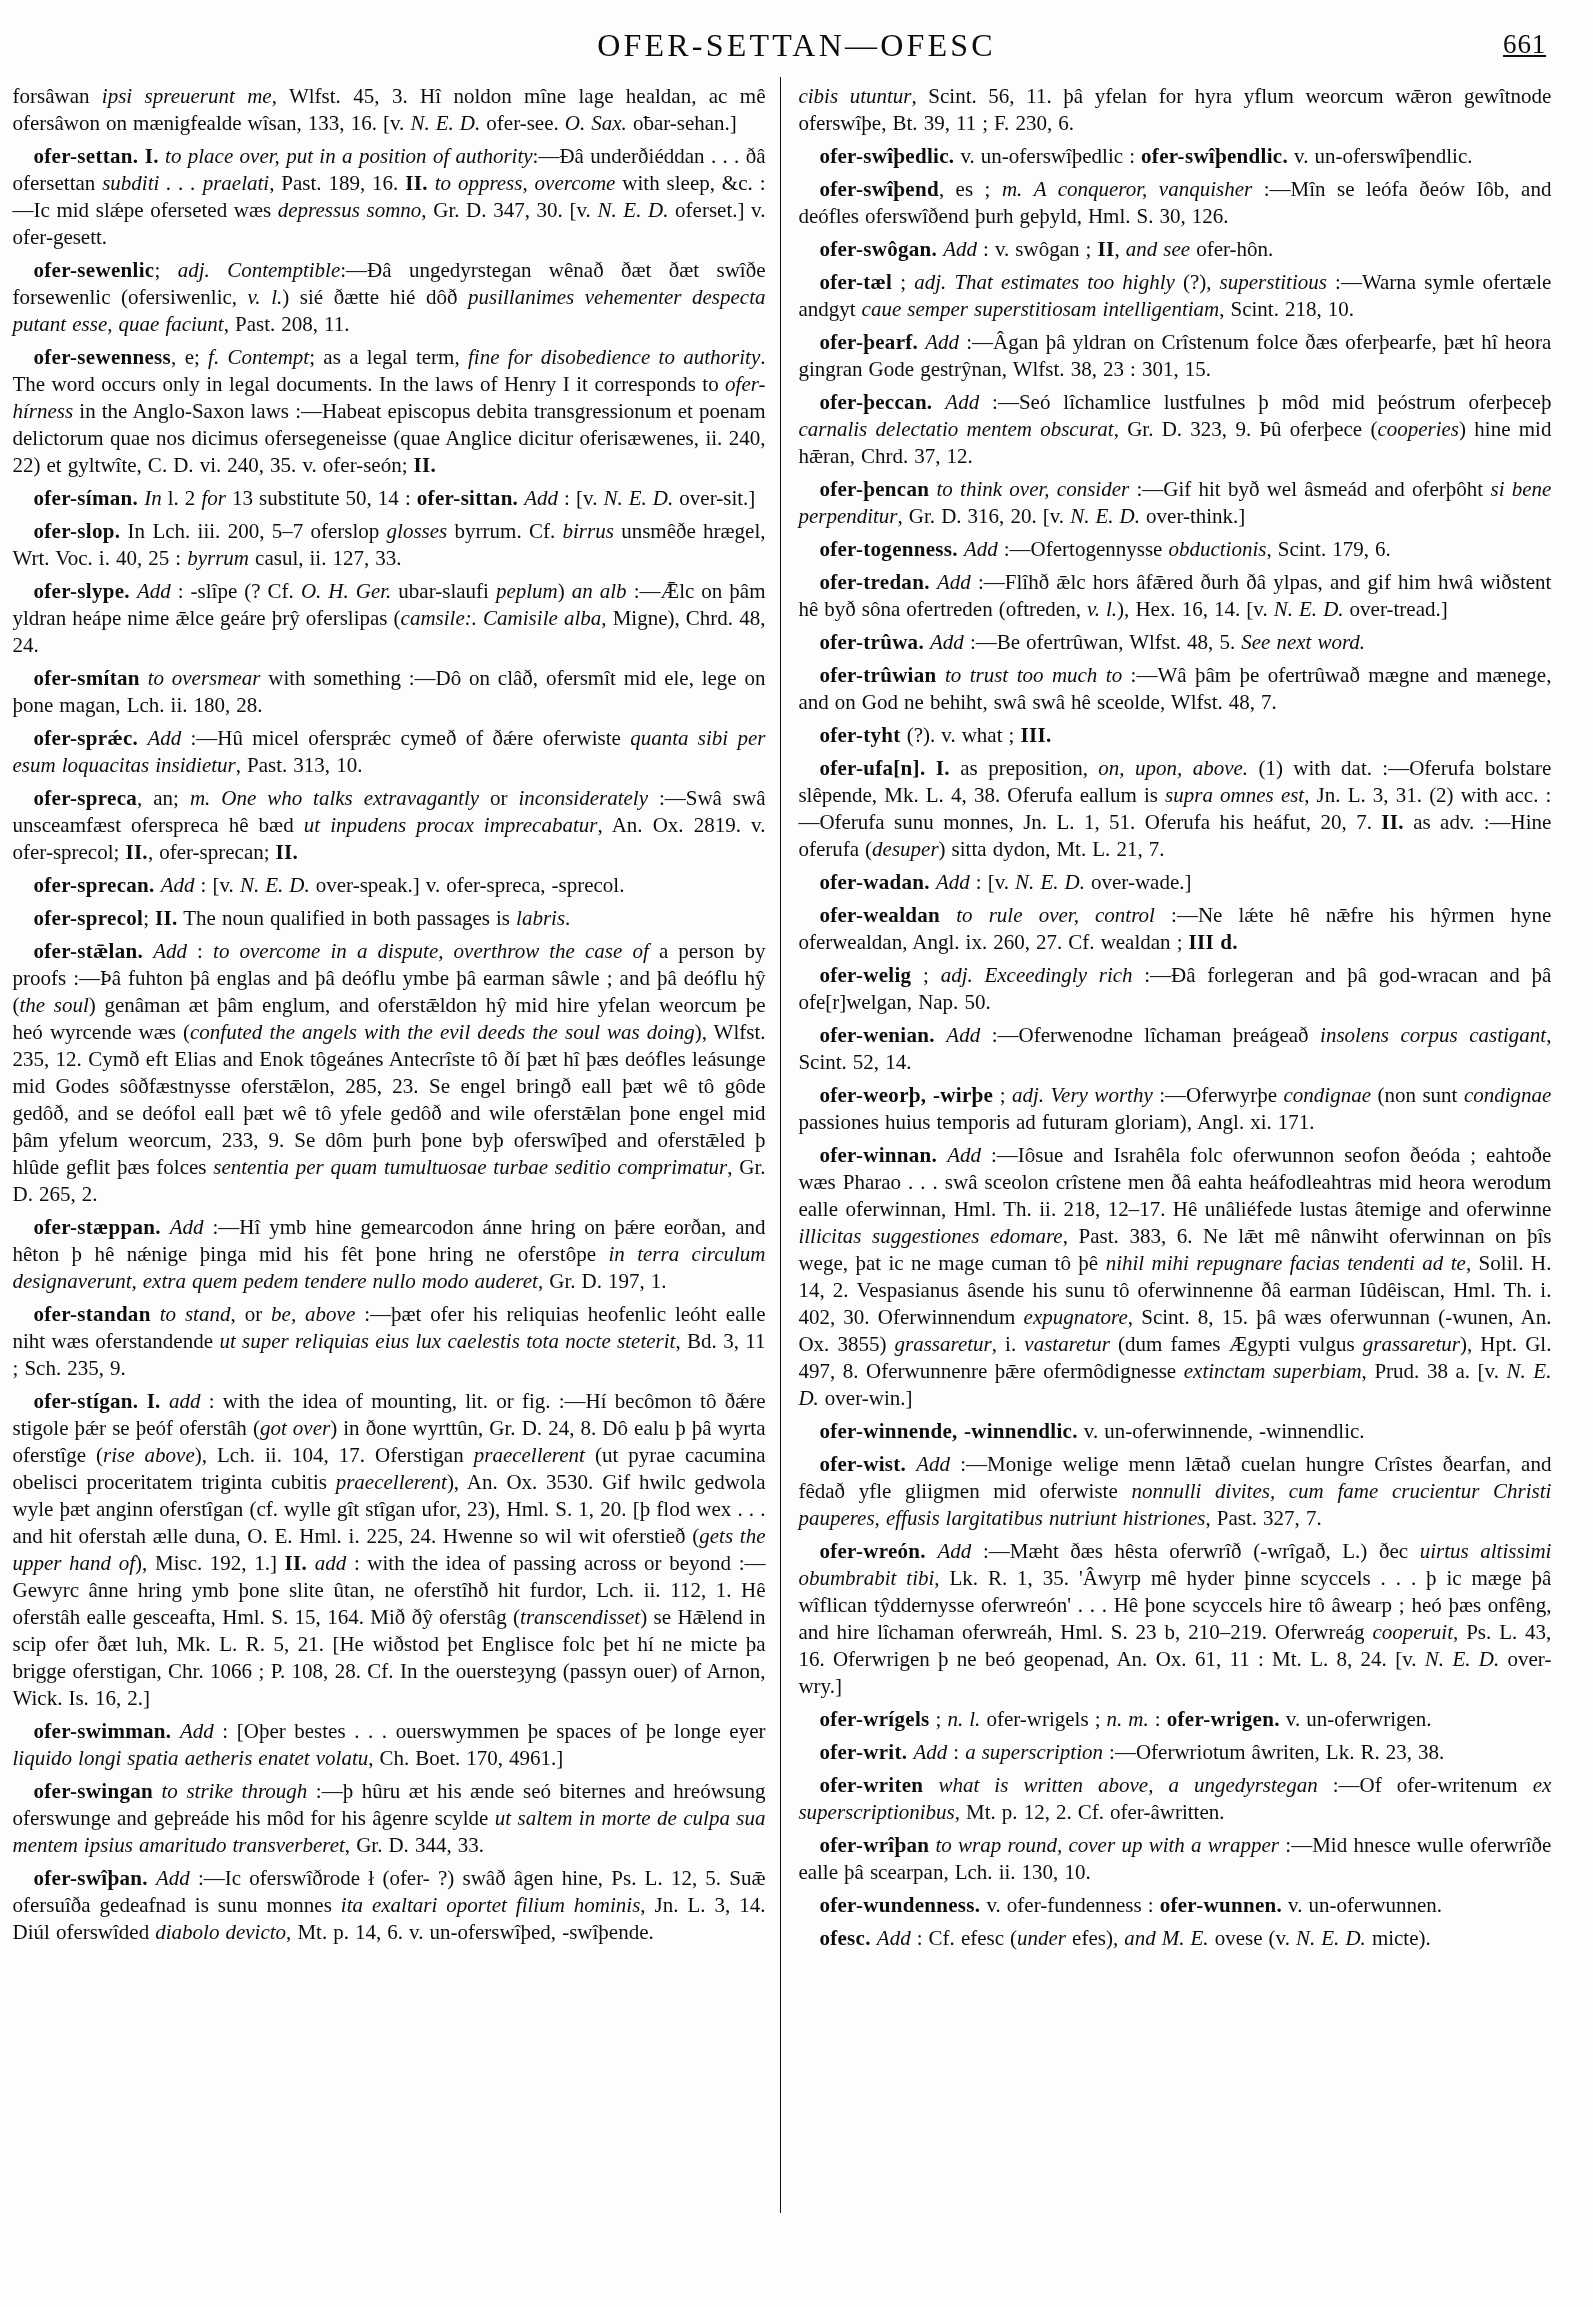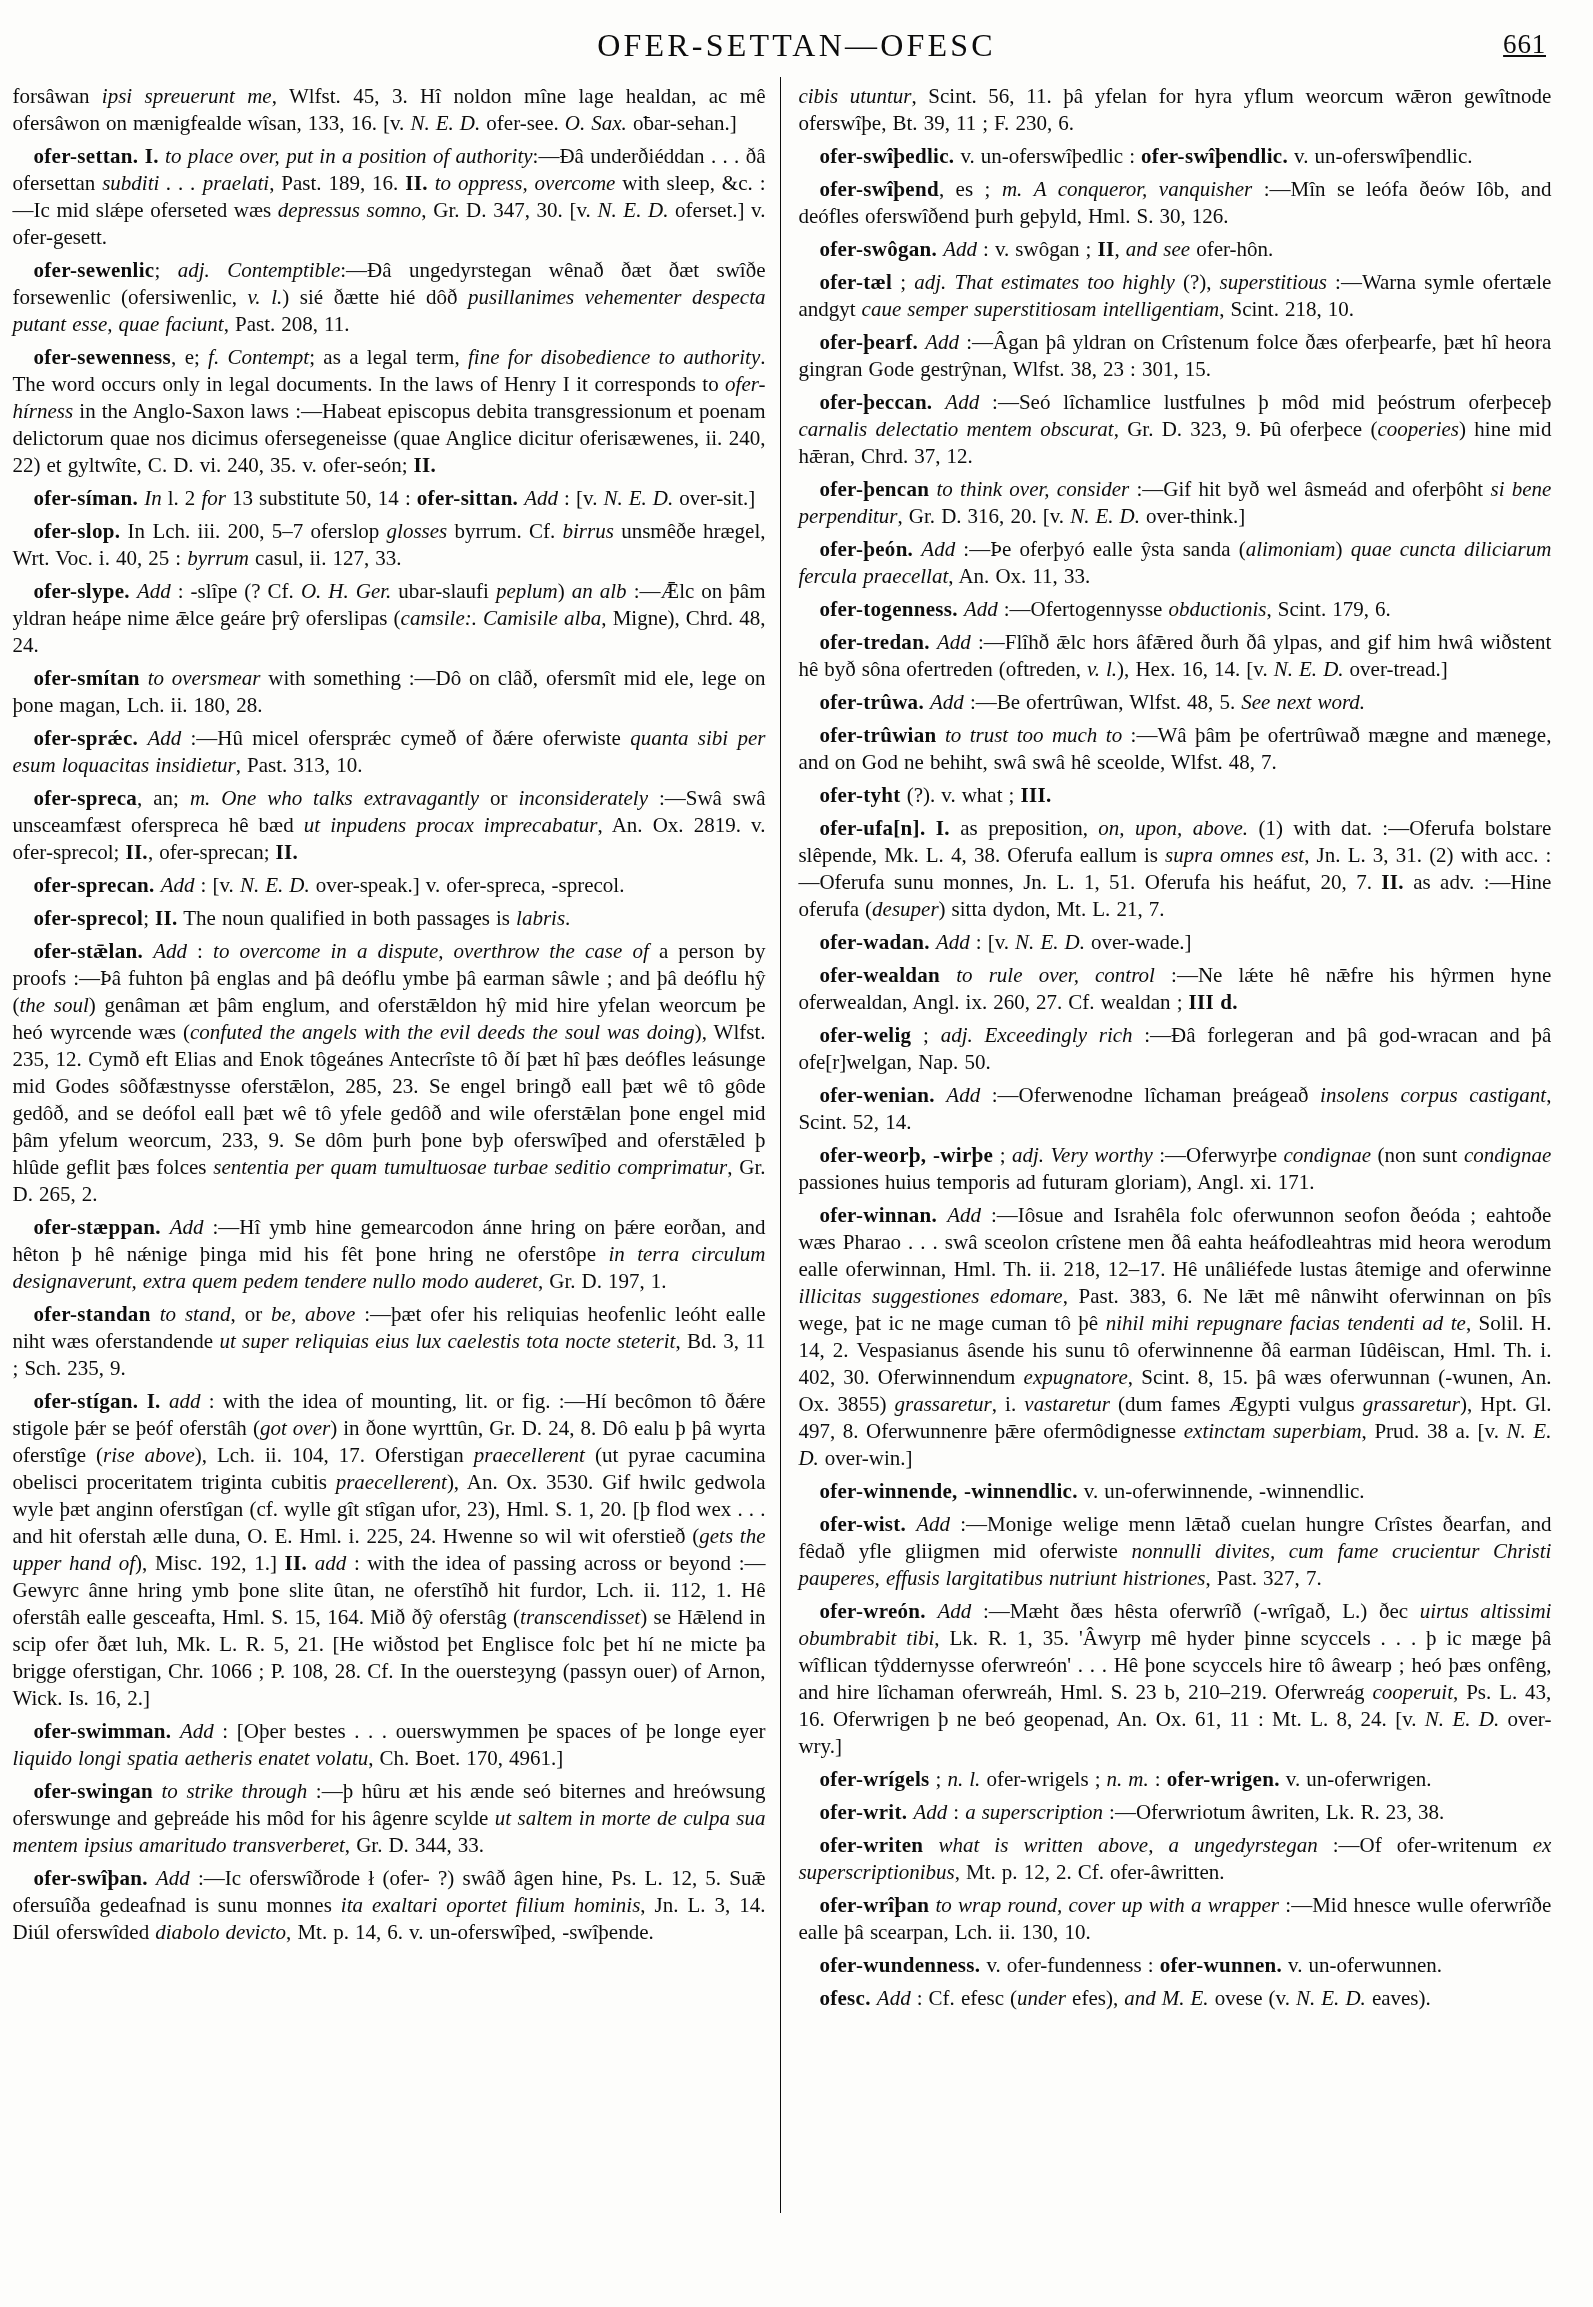--- a/index.html
+++ b/index.html
@@ -77,38 +77,37 @@
     <div class="rule"></div>
     <section class="col" id="col-1">
         <p class="entry noindent"><span class="run-i">cibis utuntur</span><span class="run-r">, Scint. 56, 11.  þâ yfelan for hyra yflum weorcum wǣron gewîtnode oferswîþe, Bt. 39, 11 ; F. 230, 6.</span></p>
         <p class="entry"><span class="run-b">ofer-swîþedlic.</span><span class="run-r">  v. un-oferswîþedlic :  </span><span class="run-b">ofer-swîþendlic.</span><span class="run-r">  v. un-oferswîþendlic.</span></p>
         <p class="entry"><span class="run-b">ofer-swîþend</span><span class="run-r">, es ; </span><span class="run-i">m.</span><span class="run-r">  </span><span class="run-i">A conqueror, vanquisher</span><span class="run-r"> :—Mîn se leófa ðeów Iôb, and deófles oferswîðend þurh geþyld, Hml. S. 30, 126.</span></p>
         <p class="entry"><span class="run-b">ofer-swôgan.</span><span class="run-r">  </span><span class="run-i">Add</span><span class="run-r"> : v. swôgan ; </span><span class="run-b">II</span><span class="run-r">, </span><span class="run-i">and see</span><span class="run-r"> ofer-hôn.</span></p>
         <p class="entry"><span class="run-b">ofer-tæl</span><span class="run-r"> ; </span><span class="run-i">adj.</span><span class="run-r">  </span><span class="run-i">That estimates too highly</span><span class="run-r"> (?), </span><span class="run-i">superstitious</span><span class="run-r"> :—Warna symle ofertæle andgyt </span><span class="run-i">caue semper superstitiosam intelligentiam</span><span class="run-r">, Scint. 218, 10.</span></p>
         <p class="entry"><span class="run-b">ofer-þearf.</span><span class="run-r">  </span><span class="run-i">Add</span><span class="run-r"> :—Âgan þâ yldran on Crîstenum folce ðæs oferþearfe, þæt hî heora gingran Gode gestrŷnan, Wlfst. 38, 23 : 301, 15.</span></p>
         <p class="entry"><span class="run-b">ofer-þeccan.</span><span class="run-r">  </span><span class="run-i">Add</span><span class="run-r"> :—Seó lîchamlice lustfulnes þ môd mid þeóstrum oferþeceþ </span><span class="run-i">carnalis delectatio mentem obscurat</span><span class="run-r">, Gr. D. 323, 9.  Þû oferþece (</span><span class="run-i">cooperies</span><span class="run-r">) hine mid hǣran, Chrd. 37, 12.</span></p>
         <p class="entry"><span class="run-b">ofer-þencan</span><span class="run-r"> </span><span class="run-i">to think over, consider</span><span class="run-r"> :—Gif hit byð wel âsmeád and oferþôht </span><span class="run-i">si bene perpenditur</span><span class="run-r">, Gr. D. 316, 20.  [v. </span><span class="run-i">N. E. D.</span><span class="run-r"> over-think.]</span></p>
-        <p class="entry"><span class="run-b">ofer-þeón.</span><span class="run-r">  </span><span class="run-i">Add</span><span class="run-r"> :—Þe oferþyó ealle ŷsta sanda (</span><span class="run-i">alimoniam</span><span class="run-r">) </span><span class="run-i">quae cuncta diliciarum fercula praecellat</span><span class="run-r">, An. Ox. 11, 33.</span></p>
         <p class="entry"><span class="run-b">ofer-togenness.</span><span class="run-r">  </span><span class="run-i">Add</span><span class="run-r"> :—Ofertogennysse </span><span class="run-i">obductionis</span><span class="run-r">, Scint. 179, 6.</span></p>
         <p class="entry"><span class="run-b">ofer-tredan.</span><span class="run-r">  </span><span class="run-i">Add</span><span class="run-r"> :—Flîhð ǣlc hors âfǣred ðurh ðâ ylpas, and gif him hwâ wiðstent hê byð sôna ofertreden (oftreden, </span><span class="run-i">v. l.</span><span class="run-r">), Hex. 16, 14.  [v. </span><span class="run-i">N. E. D.</span><span class="run-r"> over-tread.]</span></p>
         <p class="entry"><span class="run-b">ofer-trûwa.</span><span class="run-r">  </span><span class="run-i">Add</span><span class="run-r"> :—Be ofertrûwan, Wlfst. 48, 5.  </span><span class="run-i">See next word.</span></p>
         <p class="entry"><span class="run-b">ofer-trûwian</span><span class="run-r"> </span><span class="run-i">to trust too much to</span><span class="run-r"> :—Wâ þâm þe ofertrûwað mægne and mænege, and on God ne behiht, swâ swâ hê sceolde, Wlfst. 48, 7.</span></p>
         <p class="entry"><span class="run-b">ofer-tyht</span><span class="run-r"> (?).  v. what ; </span><span class="run-b">III.</span></p>
         <p class="entry"><span class="run-b">ofer-ufa[n].</span><span class="run-r">  </span><span class="run-b">I.</span><span class="run-r"> as preposition, </span><span class="run-i">on, upon, above.</span><span class="run-r">  (1) with dat. :—Oferufa bolstare slêpende, Mk. L. 4, 38.  Oferufa eallum is </span><span class="run-i">supra omnes est</span><span class="run-r">, Jn. L. 3, 31.  (2) with acc. :—Oferufa sunu monnes, Jn. L. 1, 51.  Oferufa his heáfut, 20, 7.  </span><span class="run-b">II.</span><span class="run-r"> as adv. :—Hine oferufa (</span><span class="run-i">desuper</span><span class="run-r">) sitta dydon, Mt. L. 21, 7.</span></p>
         <p class="entry"><span class="run-b">ofer-wadan.</span><span class="run-r">  </span><span class="run-i">Add</span><span class="run-r"> : [v. </span><span class="run-i">N. E. D.</span><span class="run-r"> over-wade.]</span></p>
         <p class="entry"><span class="run-b">ofer-wealdan</span><span class="run-r"> </span><span class="run-i">to rule over, control</span><span class="run-r"> :—Ne lǽte hê nǣfre his hŷrmen hyne oferwealdan, Angl. ix. 260, 27.  Cf. wealdan ; </span><span class="run-b">III d.</span></p>
         <p class="entry"><span class="run-b">ofer-welig</span><span class="run-r"> ; </span><span class="run-i">adj.</span><span class="run-r">  </span><span class="run-i">Exceedingly rich</span><span class="run-r"> :—Ðâ forlegeran and þâ god-wracan and þâ ofe[r]welgan, Nap. 50.</span></p>
         <p class="entry"><span class="run-b">ofer-wenian.</span><span class="run-r">  </span><span class="run-i">Add</span><span class="run-r"> :—Oferwenodne lîchaman þreágeað </span><span class="run-i">insolens corpus castigant</span><span class="run-r">, Scint. 52, 14.</span></p>
         <p class="entry"><span class="run-b">ofer-weorþ, -wirþe</span><span class="run-r"> ; </span><span class="run-i">adj.</span><span class="run-r">  </span><span class="run-i">Very worthy</span><span class="run-r"> :—Oferwyrþe </span><span class="run-i">condignae</span><span class="run-r"> (non sunt </span><span class="run-i">condignae</span><span class="run-r"> passiones huius temporis ad futuram gloriam), Angl. xi. 171.</span></p>
         <p class="entry"><span class="run-b">ofer-winnan.</span><span class="run-r">  </span><span class="run-i">Add</span><span class="run-r"> :—Iôsue and Israhêla folc oferwunnon seofon ðeóda ; eahtoðe wæs Pharao . . . swâ sceolon crîstene men ðâ eahta heáfodleahtras mid heora werodum ealle oferwinnan, Hml. Th. ii. 218, 12–17.  Hê unâliéfede lustas âtemige and oferwinne </span><span class="run-i">illicitas suggestiones edomare</span><span class="run-r">, Past. 383, 6.  Ne lǣt mê nânwiht oferwinnan on þîs wege, þat ic ne mage cuman tô þê </span><span class="run-i">nihil mihi repugnare facias tendenti ad te</span><span class="run-r">, Solil. H. 14, 2.  Vespasianus âsende his sunu tô oferwinnenne ðâ earman Iûdêiscan, Hml. Th. i. 402, 30.  Oferwinnendum </span><span class="run-i">expugnatore</span><span class="run-r">, Scint. 8, 15.  þâ wæs oferwunnan (-wunen, An. Ox. 3855) </span><span class="run-i">grassaretur</span><span class="run-r">, i. </span><span class="run-i">vastaretur</span><span class="run-r"> (dum fames Ægypti vulgus </span><span class="run-i">grassaretur</span><span class="run-r">), Hpt. Gl. 497, 8.  Oferwunnenre þǣre ofermôdignesse </span><span class="run-i">extinctam superbiam</span><span class="run-r">, Prud. 38 a.  [v. </span><span class="run-i">N. E. D.</span><span class="run-r"> over-win.]</span></p>
         <p class="entry"><span class="run-b">ofer-winnende, -winnendlic.</span><span class="run-r">  v. un-oferwinnende, -winnendlic.</span></p>
         <p class="entry"><span class="run-b">ofer-wist.</span><span class="run-r">  </span><span class="run-i">Add</span><span class="run-r"> :—Monige welige menn lǣtað cuelan hungre Crîstes ðearfan, and fêdað yfle gliigmen mid oferwiste </span><span class="run-i">nonnulli divites, cum fame crucientur Christi pauperes, effusis largitatibus nutriunt histriones</span><span class="run-r">, Past. 327, 7.</span></p>
         <p class="entry"><span class="run-b">ofer-wreón.</span><span class="run-r">  </span><span class="run-i">Add</span><span class="run-r"> :—Mæht ðæs hêsta oferwrîð (-wrîgað, L.) ðec </span><span class="run-i">uirtus altissimi obumbrabit tibi</span><span class="run-r">, Lk. R. 1, 35.  'Âwyrp mê hyder þinne scyccels . . . þ ic mæge þâ wîflican tŷddernysse oferwreón' . . . Hê þone scyccels hire tô âwearp ; heó þæs onfêng, and hire lîchaman oferwreáh, Hml. S. 23 b, 210–219.  Oferwreág </span><span class="run-i">cooperuit</span><span class="run-r">, Ps. L. 43, 16.  Oferwrigen þ ne beó geopenad, An. Ox. 61, 11 : Mt. L. 8, 24.  [v. </span><span class="run-i">N. E. D.</span><span class="run-r"> over-wry.]</span></p>
         <p class="entry"><span class="run-b">ofer-wrígels</span><span class="run-r"> ; </span><span class="run-i">n.</span><span class="run-r">  </span><span class="run-i">l.</span><span class="run-r"> ofer-wrigels ; </span><span class="run-i">n. m.</span><span class="run-r"> : </span><span class="run-b">ofer-wrigen.</span><span class="run-r">  v. un-oferwrigen.</span></p>
         <p class="entry"><span class="run-b">ofer-writ.</span><span class="run-r">  </span><span class="run-i">Add</span><span class="run-r"> : </span><span class="run-i">a superscription</span><span class="run-r"> :—Oferwriotum âwriten, Lk. R. 23, 38.</span></p>
         <p class="entry"><span class="run-b">ofer-writen</span><span class="run-r"> </span><span class="run-i">what is written above, a ungedyrstegan</span><span class="run-r"> :—Of ofer-writenum </span><span class="run-i">ex superscriptionibus</span><span class="run-r">, Mt. p. 12, 2.  Cf. ofer-âwritten.</span></p>
         <p class="entry"><span class="run-b">ofer-wrîþan</span><span class="run-r"> </span><span class="run-i">to wrap round, cover up with a wrapper</span><span class="run-r"> :—Mid hnesce wulle oferwrîðe ealle þâ scearpan, Lch. ii. 130, 10.</span></p>
         <p class="entry"><span class="run-b">ofer-wundenness.</span><span class="run-r">  v. ofer-fundenness :  </span><span class="run-b">ofer-wunnen.</span><span class="run-r">  v. un-oferwunnen.</span></p>
-        <p class="entry"><span class="run-b">ofesc.</span><span class="run-r">  </span><span class="run-i">Add</span><span class="run-r"> : Cf. efesc (</span><span class="run-i">under</span><span class="run-r"> efes), </span><span class="run-i">and M. E.</span><span class="run-r"> ovese (v. </span><span class="run-i">N. E. D.</span><span class="run-r"> eaves).</span></p>
+        <p class="entry"><span class="run-b">ofesc.</span><span class="run-r">  </span><span class="run-i">Add</span><span class="run-r"> : Cf. efesc (</span><span class="run-i">under</span><span class="run-r"> efes), </span><span class="run-i">and M. E.</span><span class="run-r"> ovese (v. </span><span class="run-i">N. E. D.</span><span class="run-r"> micte).</span></p>
       </section>
   </main>
 </div>
 
 
 </body></html>

